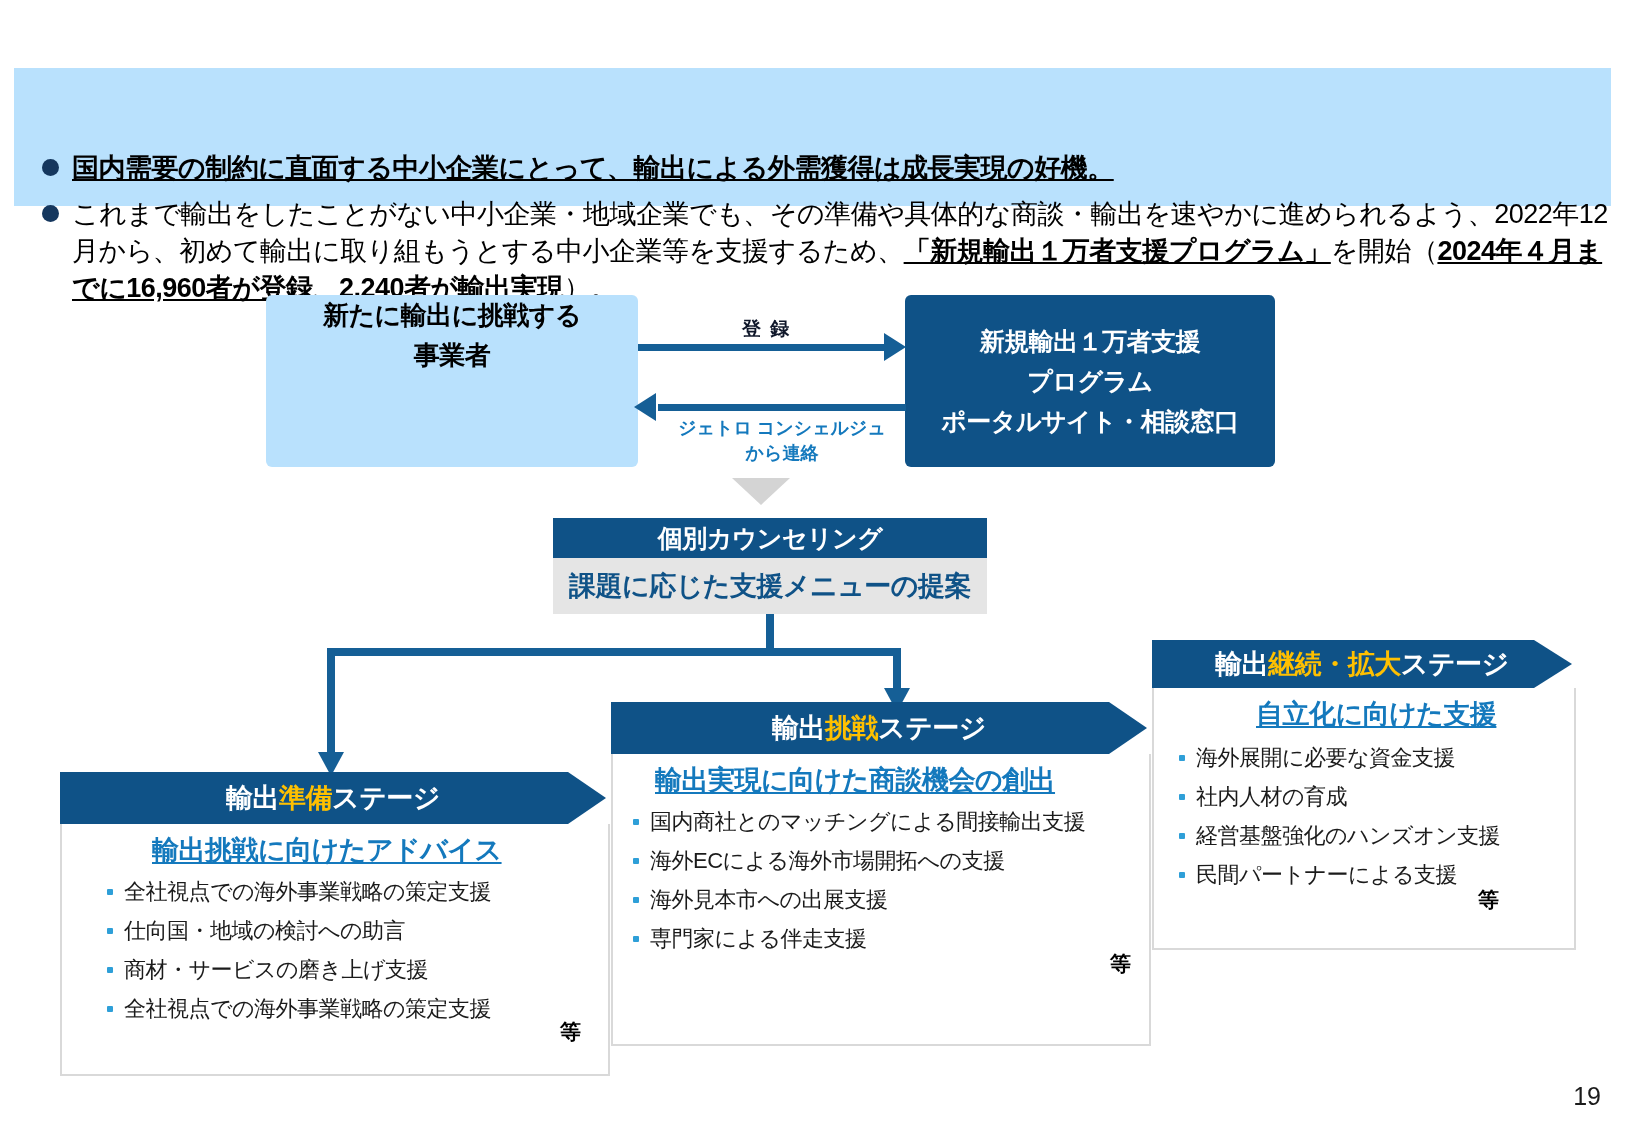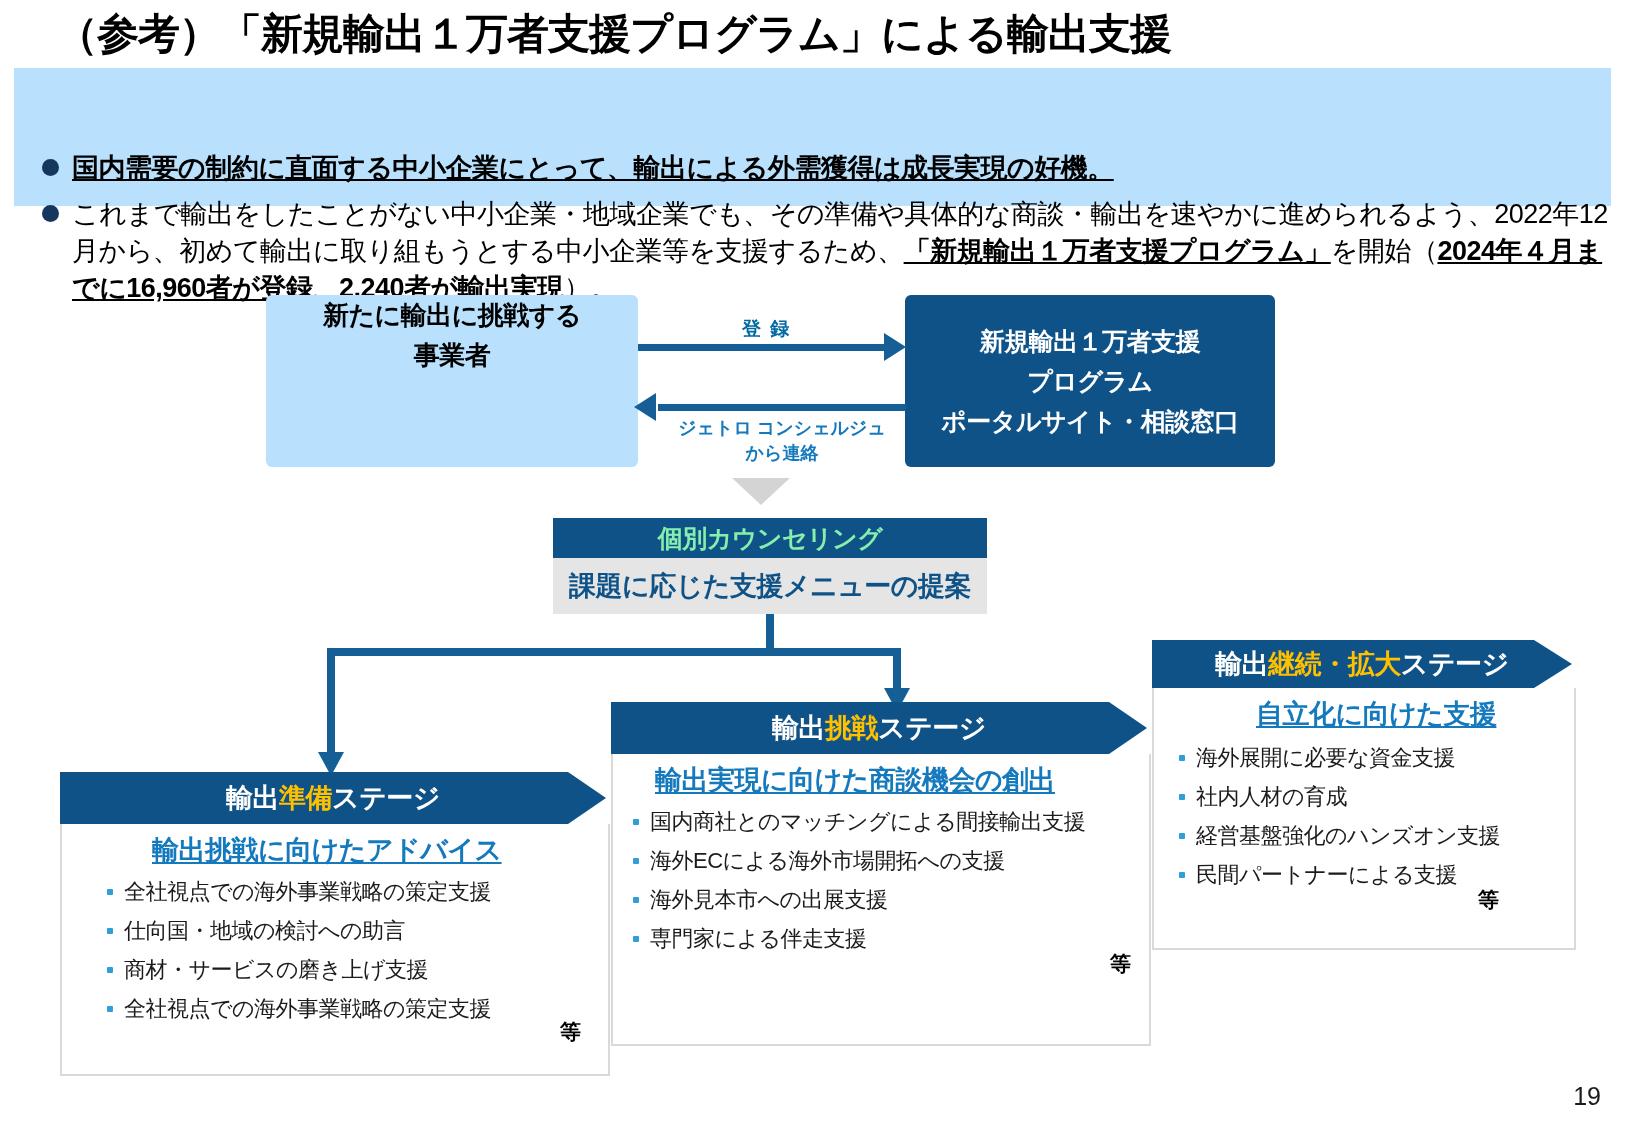--- a/index.html
+++ b/index.html
@@ -58,38 +58,38 @@
   .arrow-r-line{left:638px;top:344px;width:248px;height:7px;}
   .arrow-r-head{left:884px;top:333px;
     border-top:14px solid transparent;border-bottom:14px solid transparent;
     border-left:22px solid #155f96;}
   .arrow-l-line{left:658px;top:404px;width:248px;height:7px;}
   .arrow-l-head{left:634px;top:393px;
     border-top:14px solid transparent;border-bottom:14px solid transparent;
     border-right:22px solid #155f96;}
   .lbl-toroku{
     position:absolute;left:742px;top:316px;
-    font-size:19px;font-weight:bold;color:#0369a1;letter-spacing:2px;
+    font-size:19px;font-weight:bold;color:#0f172a;letter-spacing:2px;
   }
   .lbl-jetro{
     position:absolute;left:672px;top:416px;width:220px;text-align:center;
     font-size:18px;font-weight:bold;color:#1479bd;line-height:25px;
   }
 
   
   .grey-tri{
     position:absolute;left:732px;top:478px;width:0;height:0;
     border-left:29px solid transparent;border-right:29px solid transparent;
     border-top:27px solid #d4d4d4;
   }
 
   
   .couns-head{
     position:absolute;left:553px;top:518px;width:434px;height:40px;
-    background:#0f5287;color:#86efac;font-size:25px;font-weight:bold;
+    background:#0f5287;color:#ffffff;font-size:25px;font-weight:bold;
     display:flex;align-items:center;justify-content:center;letter-spacing:-0.5px;
   }
   .couns-body{
     position:absolute;left:553px;top:558px;width:434px;height:56px;
     background:#e5e5e5;color:#0f5287;font-size:27px;font-weight:bold;
     display:flex;align-items:center;justify-content:center;letter-spacing:-0.5px;
   }
 
   
   .c-vert1{position:absolute;left:766px;top:614px;width:8px;height:38px;background:#155f96;}
@@ -152,21 +152,20 @@
   .nado-chal{left:1110px;top:950px;}
   .nado-exp {left:1478px;top:886px;}
 
   .pageno{position:absolute;right:24px;bottom:14px;font-size:25px;color:#1b1b1b;}
 </style>
 </head>
 <body>
 
 <div class="slide">
 
-  <div class="title">（参考）「新規輸出１万者支援プログラム」による輸出支援</div>
 
   <div class="band">
     <div class="row b1">
       <span class="bullet-dot"></span>
       <span class="band-line bold u">国内需要の制約に直面する中小企業にとって、輸出による外需獲得は成長実現の好機。</span>
     </div>
     <div class="row b2">
       <span class="bullet-dot"></span>
       <span class="band-line"><span>これまで輸出をしたことがない中小企業・地域企業でも、その準備や具体的な商談・輸出を速やかに進められるよう、2022年12月から、初めて輸出に取り組もうとする中小企業等を支援するため、</span><span class="bold u">「新規輸出１万者支援プログラム」</span><span>を開始（</span><span class="bold u">2024年４月までに16,960者が登録、2,240者が輸出実現</span><span>）。</span></span>
     </div>

